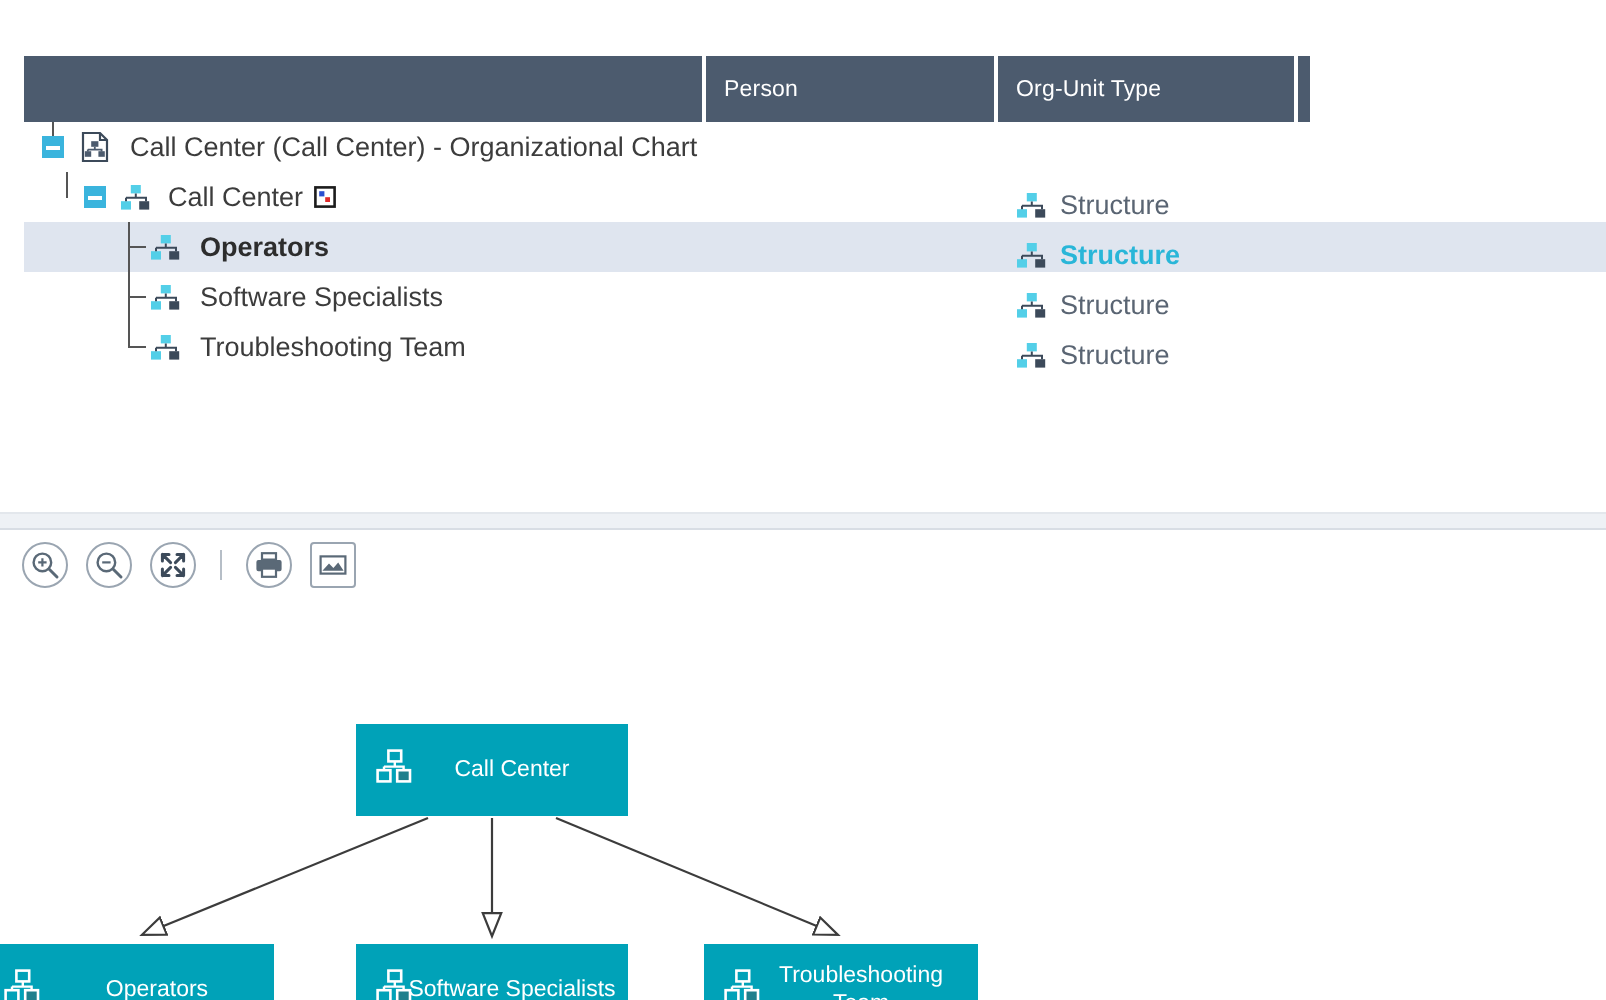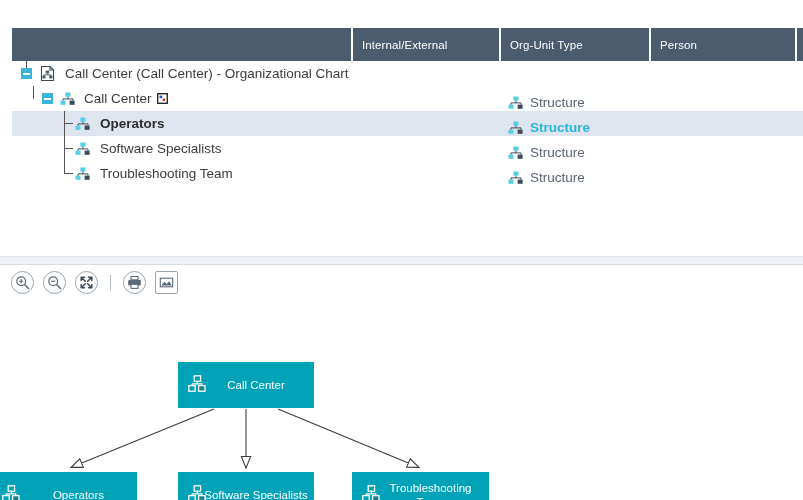--- a/index.html
+++ b/index.html
@@ -128,23 +128,22 @@
 </style>
 </head>
 <body>
 
 <div id="app">
 
   <div class="tree-panel">
 
     <div class="table-header">
       <div class="th c0"></div>
-      <div class="th c1">Internal/External</div>
+      <div class="th c3">Person</div>
       <div class="th c2">Org-Unit Type</div>
-      <div class="th c3">Person</div>
       <div class="th c4"></div>
     </div>
 
     <div class="tree-body">
 
       <div class="tree-row">
         <div class="row-inner">
           <div class="cell-name" style="padding-left:21px;">
             <div class="exp-wrap">
               <div class="stub"></div>

